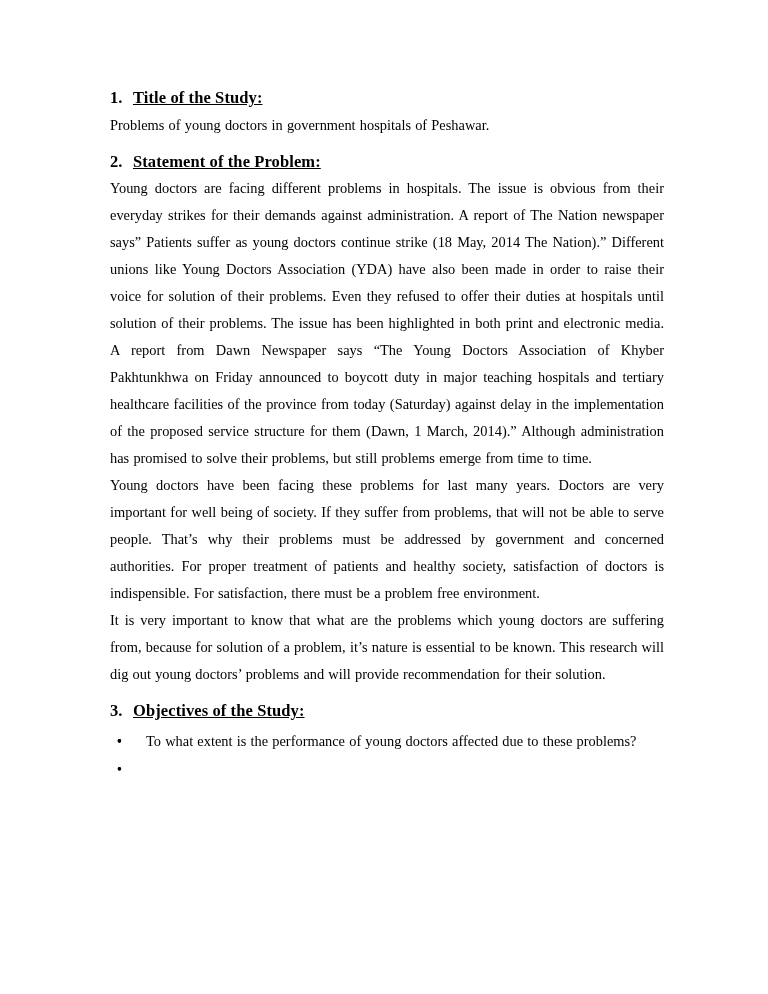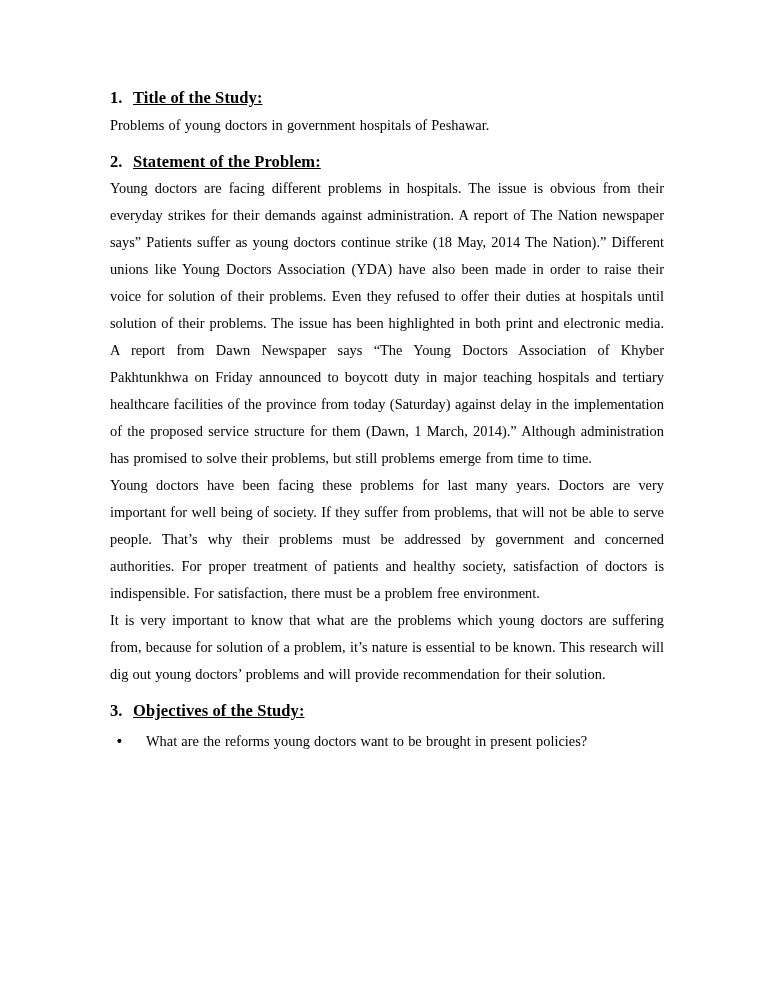--- a/index.html
+++ b/index.html
@@ -107,24 +107,24 @@
     </h2>
     <ul class="objectives">
       <li>
         <span class="bullet">•</span>
       </li>
       <li>
         <span class="bullet">•</span>
       </li>
       <li>
         <span class="bullet">•</span>
+        <span>To what extent is the performance of young doctors affected due to these problems?</span>
       </li>
       <li>
         <span class="bullet">•</span>
       </li>
       <li>
         <span class="bullet">•</span>
-        <span>What are the reforms young doctors want to be brought in present policies?</span>
       </li>
     </ul>
 
   </div>
 </div>
 
 </body></html>

